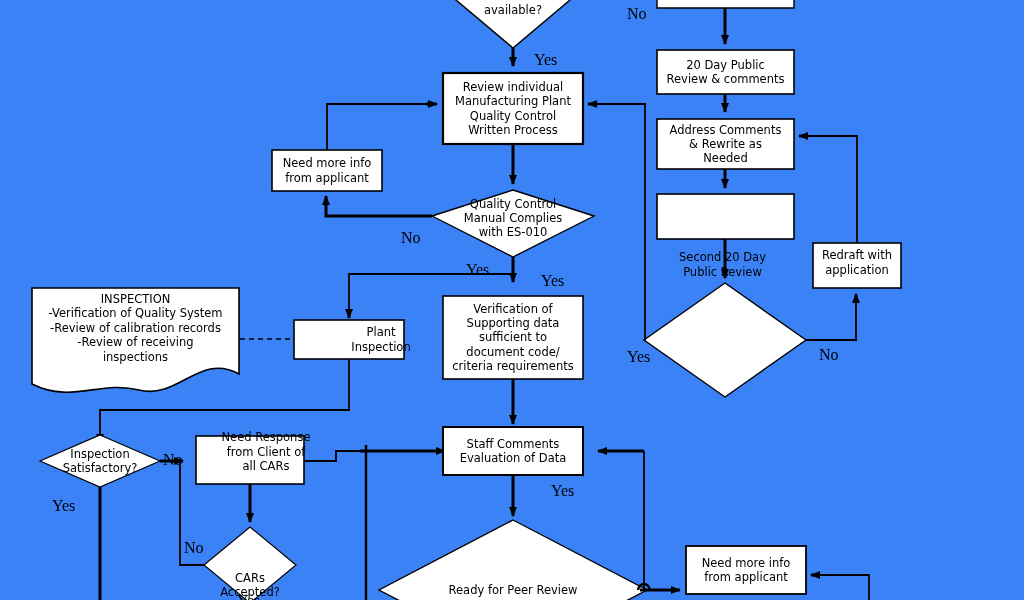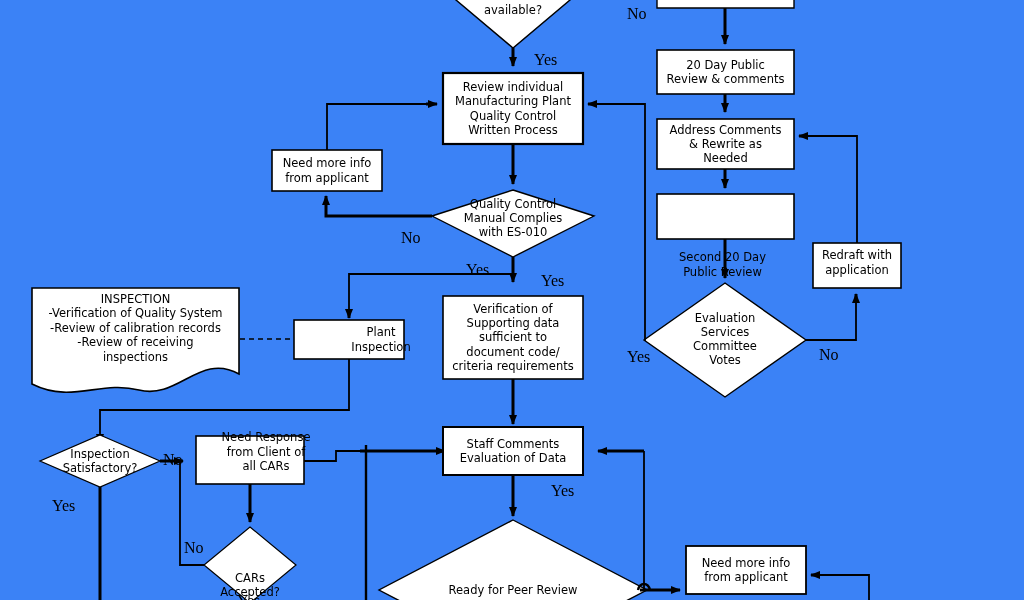--- a/index.html
+++ b/index.html
@@ -189,24 +189,20 @@
   <div class="nodelabel" style="left:657px;top:119px;width:137px;height:50px;text-align:center;">Address Comments
 &amp; Rewrite as
 Needed</div>
 
   <div class="nodelabel" style="left:657px;top:194px;width:131px;height:45px;margin-top:48px;">Second 20 Day
 Public Review</div>
 
   <div class="nodelabel" style="left:813px;top:243px;width:88px;height:39px;">Redraft with
 application</div>
 
-  <div class="nodelabel" style="left:668px;top:303px;width:114px;height:72px;">Evaluation
-Services
-Committee
-Votes</div>
 
   <div class="notelabel" style="left:34px;top:292px;width:203px;">INSPECTION
 -Verification of Quality System
 -Review of calibration records
 -Review of receiving
 inspections</div>
 
   <div class="nodelabel" style="left:294px;top:320px;width:110px;height:39px;padding-left:32px;">Plant
 Inspection</div>
 

